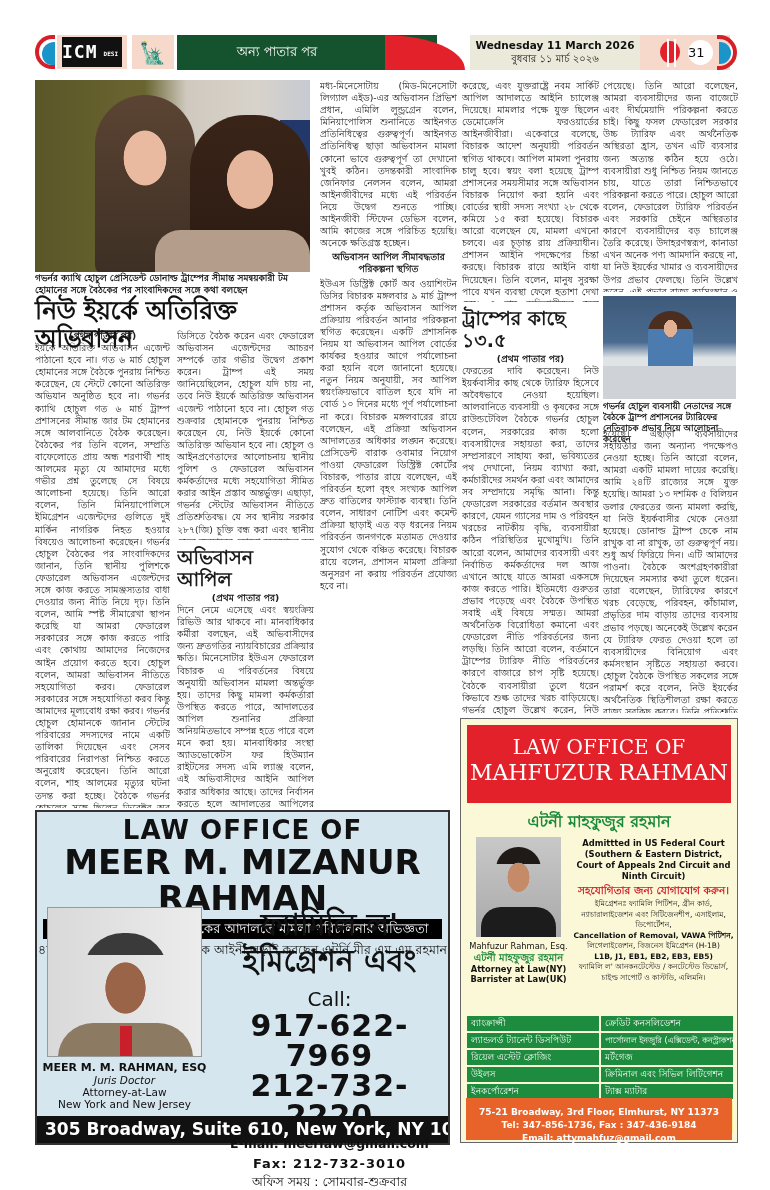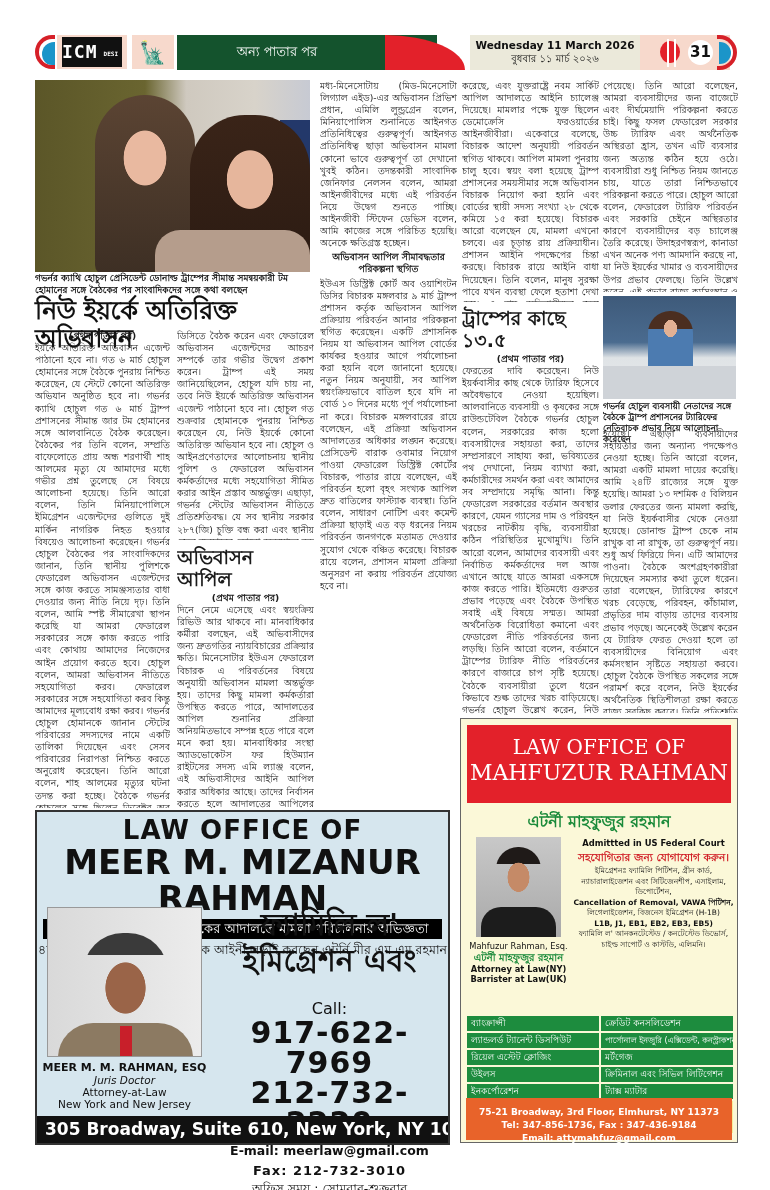--- a/index.html
+++ b/index.html
@@ -10,21 +10,21 @@
 .logo-inner{width:60px;height:30px;background:#111;color:#fff;font-weight:bold;font-size:18px;line-height:30px;text-align:left;letter-spacing:1px;font-family:"DejaVu Sans Mono",monospace;position:relative}
 .logo-inner small{position:absolute;right:4px;bottom:-2px;font-size:6px;letter-spacing:0}
 .liberty{position:absolute;left:97px;top:2px;width:42px;height:34px;background:#f7d9cc;display:flex;align-items:center;justify-content:center;color:#3aa6b9;font-size:22px}
 .red-band{position:absolute;left:177px;top:35px;width:260px;height:35px;background:#14532d;color:#fff;font-size:13px;display:flex;align-items:center;justify-content:center;padding-right:60px}
 .red-swoosh{position:absolute;left:385px;top:35px;width:80px;height:35px;background:#e3212a;border-radius:0 100% 0 0/0 100% 0 0}
 .date-box{position:absolute;left:470px;top:35px;width:170px;height:35px;background:#ebe9da;text-align:center;font-size:10.5px;font-weight:bold;line-height:14px;padding-top:3px}
 .date-box div+div{font-weight:normal;font-size:10px}
 .page-box{position:absolute;left:640px;top:35px;width:90px;height:35px;background:#f7d9cc}
 .cricket{position:absolute;left:20px;top:6px;width:20px;height:22px;border-radius:50%;background:#e3212a}
 .cricket::after{content:"";position:absolute;left:7px;top:-2px;width:5px;height:28px;border-left:2px solid #fff;border-right:2px solid #fff}
-.page-num{position:absolute;left:48px;top:5px;width:25px;height:25px;border-radius:50%;background:#fff;font-weight:bold;font-size:15px;text-align:center;line-height:25px}
+.page-num{position:absolute;left:48px;top:5px;width:25px;height:25px;border-radius:50%;background:#fff;font-weight:normal;font-size:13px;text-align:left;line-height:25px}
 .right-cap{position:absolute;left:717px;top:35px;width:20px;height:35px;border-radius:0 18px 18px 0;border:4px solid #d62028;border-left:none;overflow:hidden}
 .right-cap i{position:absolute;right:2px;top:3px;width:12px;height:22px;background:#1b95c9;border-radius:0 12px 12px 0}
 
 .col{position:absolute;font-size:9.2px;line-height:12.1px;text-align:justify;overflow:hidden;color:#1a1a1a}
 .photo1{position:absolute;left:35px;top:80px;width:275px;height:192px;background:linear-gradient(90deg,#5b5628 0%,#6a6530 40%,#cfc9bf 55%,#d8d3ca 80%,#c7cad3 100%);overflow:hidden}
 .p1-woman1{position:absolute;left:60px;top:15px;width:100px;height:180px;border-radius:50px 50px 10px 10px;background:radial-gradient(ellipse 35px 45px at 50% 35%,#e9b9a0 60%,transparent 62%),linear-gradient(#5b4433,#3d2f24)}
 .p1-woman2{position:absolute;left:155px;top:35px;width:120px;height:170px;border-radius:55px 55px 10px 10px;background:radial-gradient(ellipse 38px 48px at 50% 38%,#e6b69c 60%,transparent 62%),linear-gradient(#3a2418,#2a1a12)}
 .p1-jacket{position:absolute;left:120px;top:150px;width:155px;height:50px;background:#b59d8c;border-radius:25px 25px 0 0}
 .p1-flag{position:absolute;right:0;top:40px;width:30px;height:120px;background:#23386a}
 .caption1{position:absolute;left:35px;top:273px;width:280px;font-size:9px;line-height:11.5px;font-weight:bold}
@@ -43,21 +43,21 @@
 .ad1-sub{text-align:center;font-size:12.5px;margin-top:3px;line-height:15px}
 .ad1-photo{position:absolute;left:10px;top:95px;width:155px;height:150px;background:linear-gradient(90deg,#d9d9d9,#ececec);overflow:hidden;border:1px solid #999}
 .ad1-face{position:absolute;left:35px;top:25px;width:85px;height:110px;border-radius:40px 40px 35px 35px;background:radial-gradient(ellipse 33px 42px at 50% 50%,#9a6448 60%,transparent 62%),linear-gradient(#3a3a3a 0 20%,transparent 20%)}
 .ad1-suit{position:absolute;left:10px;top:115px;width:135px;height:40px;background:#8c7a62;border-radius:35px 35px 0 0}
 .ad1-tie{position:absolute;left:72px;top:118px;width:12px;height:32px;background:#c81f2a}
 .ad1-name{position:absolute;left:0;top:250px;width:175px;text-align:center;font-size:10.5px;line-height:12px}
 .ad1-name b{display:block;font-size:11px}
 .ad1-name i{display:block;font-size:10.5px}
 .ad1-right{position:absolute;left:175px;top:95px;width:235px;text-align:center}
 .ad1-big{font-size:30px;font-weight:bold;line-height:36px}
-.ad1-call{font-size:16px;margin-top:20px}
+.ad1-call{font-size:20px;margin-top:8px}
 .ad1-phone{font-size:30px;font-weight:bold;line-height:30px;letter-spacing:1px}
 .ad1-mail{font-size:12.5px;font-weight:bold;margin-top:5px}
 .ad1-fax{font-size:13px;font-weight:bold;margin-top:5px;letter-spacing:1px}
 .ad1-hours{font-size:12.5px;line-height:15px;margin-top:3px}
 .ad1-addr{position:absolute;left:0;bottom:0;width:411px;height:27px;background:#111;color:#fff;font-size:17px;font-weight:bold;line-height:27px;padding-left:8px;white-space:nowrap;overflow:hidden;letter-spacing:-0.5px}
 .ad1-addr span{font-size:10px;font-weight:normal;letter-spacing:0}
 
 .ad2{position:absolute;left:460px;top:718px;width:278px;height:425px;border:1px solid #666;background:#fbf8d8}
 .ad2-head{margin:6px;background:#e3212a;color:#fff;text-align:center;font-family:"DejaVu Serif",serif;line-height:25px;height:78px;padding-top:10px}
 .ad2-head .l1{font-size:20px}
@@ -190,20 +190,21 @@
     <div class="l1">LAW OFFICE OF</div>
     <div class="l2">MAHFUZUR RAHMAN</div>
   </div>
   <div class="ad2-bn">এটর্নী মাহফুজুর রহমান</div>
   <div class="ad2-photo">
       <div class="ad2-suit"></div>
       <div class="ad2-face"></div>
     </div>
   <div class="ad2-adm">
     <div>Admittted in US Federal Court</div>
+    <div>(Southern &amp; Eastern District, Court of Appeals 2nd Circuit and Ninth Circuit)</div>
     <div class="ad2-contact">সহযোগিতার জন্য যোগাযোগ করুন।</div>
     <div class="ad2-services">
       <div>ইমিগ্রেশনঃ ফ্যামিলি পিটিশন, গ্রীন কার্ড, ন্যাচারালাইজেশন এবং সিটিজেনশীপ, এসাইলাম, ডিপোর্টেশন,</div>
       <b>Cancellation of Removal, VAWA পিটিশন,</b>
       <div>লিগেলাইজেশন, বিজনেস ইমিগ্রেশন (H-1B)</div>
       <b>L1B, J1, EB1, EB2, EB3, EB5)</b>
       <div>ফ্যামিলি ল' আনকনটেস্টেড / কনটেস্টেড ডিভোর্স, চাইল্ড সাপোর্ট ও কাস্টডি, এলিমনি।</div>
     </div>
   </div>
   <div class="ad2-pname">

